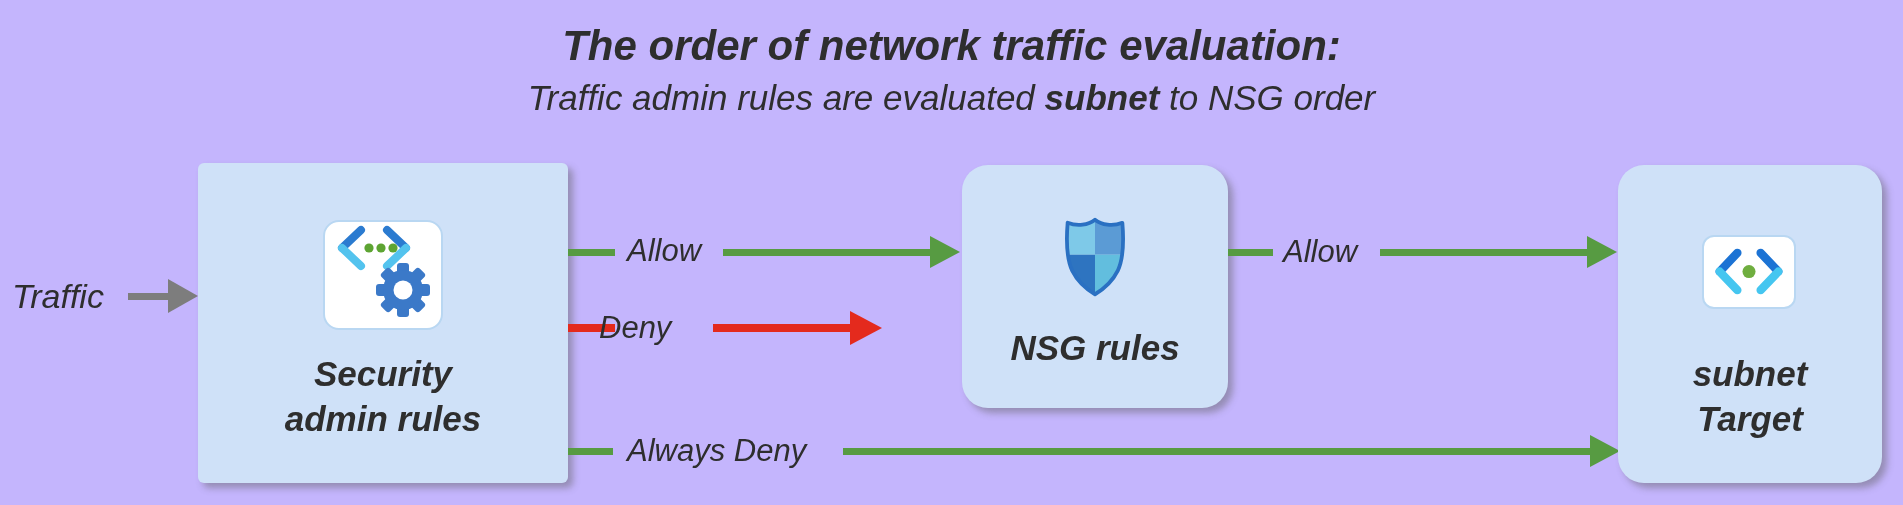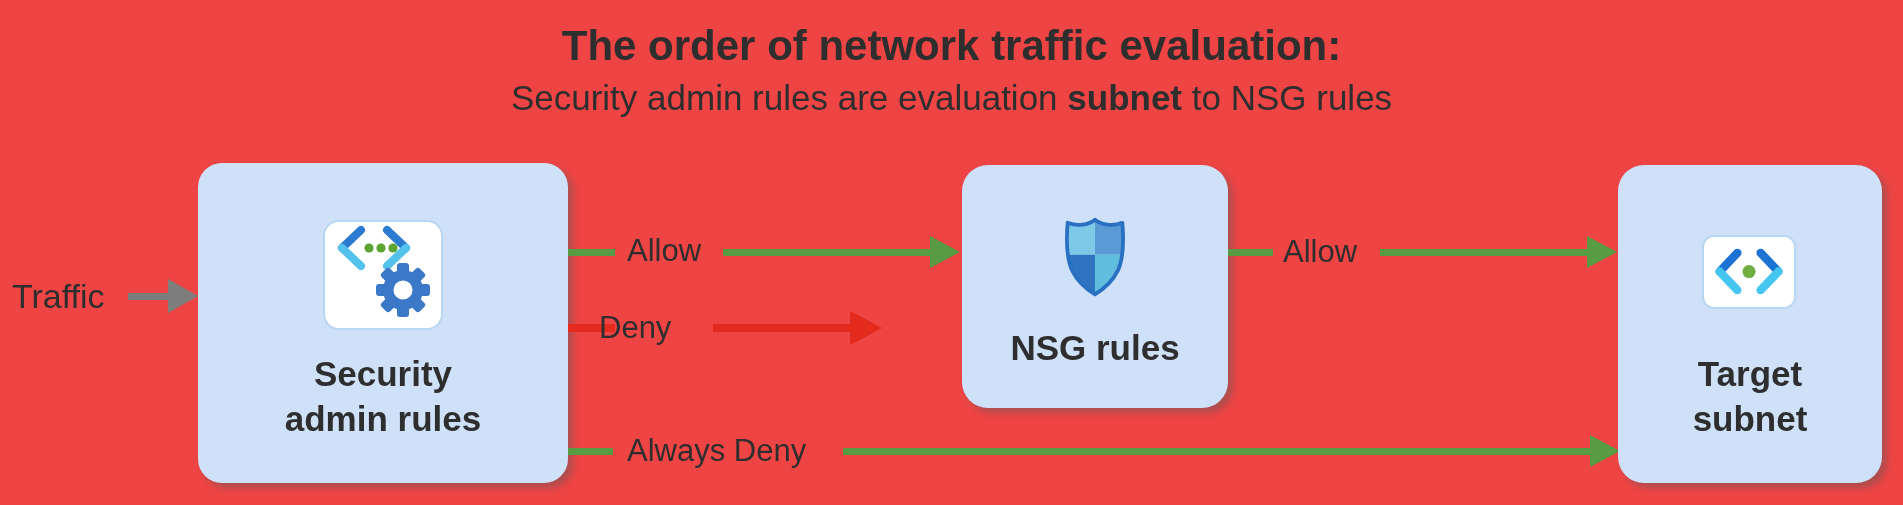--- a/index.html
+++ b/index.html
@@ -1,39 +1,40 @@
 <!DOCTYPE html>
 <html><head>
 <meta charset="utf-8">
 <style>
   * { margin:0; padding:0; box-sizing:border-box; }
   html,body { background:#ffffff; }
   .canvas {
     position:relative;
     width:1903px; height:505px;
-    background:#ef4444;
+    background:#c4b5fd;
     font-family:"Liberation Sans", sans-serif;
     color:#2e2e2e;
     overflow:hidden;
+    font-style:italic;
   }
   .title {
     position:absolute; left:0; right:0; top:22px;
     text-align:center; font-size:42px; font-weight:700; color:#2e2e2e;
     letter-spacing:0px;
   }
   .subtitle {
     position:absolute; left:0; right:0; top:78px;
     text-align:center; font-size:35px; font-weight:400; color:#2e2e2e;
   }
   .subtitle .b { font-weight:700; }
 
   .node {
     position:absolute;
     background:#cfe1f8;
-    border-radius:24px;
+    border-radius:6px;
     box-shadow:5px 5px 7px rgba(90,90,90,0.45);
   }
   .node-label {
     position:absolute; left:0; right:0;
     text-align:center; font-size:35px; font-weight:700; color:#2e2e2e;
     line-height:45px;
   }
   .icon-plate {
     position:absolute;
     background:#ffffff;
@@ -62,21 +63,21 @@
     left:12px; top:277px;
     font-size:34px; color:#2e2e2e;
   }
 </style>
 </head>
 <body>
 
 <div class="canvas">
 
   <div class="title">The order of network traffic evaluation:</div>
-  <div class="subtitle"><span>Security admin rules are evaluation </span><span class="b">subnet</span><span> to NSG rules</span></div>
+  <div class="subtitle"><span>Traffic admin rules are evaluated </span><span class="b">subnet</span><span> to NSG order</span></div>
 
   <div class="traffic-label">Traffic</div>
   <div class="line gray-line" style="left:128px; top:293px; width:40px;"></div>
   <div class="head gray-head" style="left:168px; top:279px;"></div>
 
   <div class="node" style="left:198px; top:163px; width:370px; height:320px;">
     <div class="icon-plate" style="left:125px; top:57px; width:120px; height:110px;">
       <svg width="116" height="106" viewBox="0 0 116 106">
         <g fill="none" stroke-width="8" stroke-linecap="round" stroke-linejoin="round">
           <path d="M36,8 L17,26" stroke="#2b7bd0"></path>
@@ -161,18 +162,18 @@
         <g fill="none" stroke-width="9" stroke-linecap="round" stroke-linejoin="round">
           <path d="M34,16 L15,36" stroke="#1c73d4"></path>
           <path d="M15,36 L34,56" stroke="#45c6f0"></path>
           <path d="M59,16 L78,36" stroke="#1c73d4"></path>
           <path d="M78,36 L59,56" stroke="#45c6f0"></path>
         </g>
         <circle cx="46.5" cy="36" r="7" fill="#6fae3f"></circle>
       </svg>
     </div>
     <div class="node-label" style="top:186px;">
+      <div>subnet</div>
       <div>Target</div>
-      <div>subnet</div>
     </div>
   </div>
 
 </div>
 
 </body></html>

